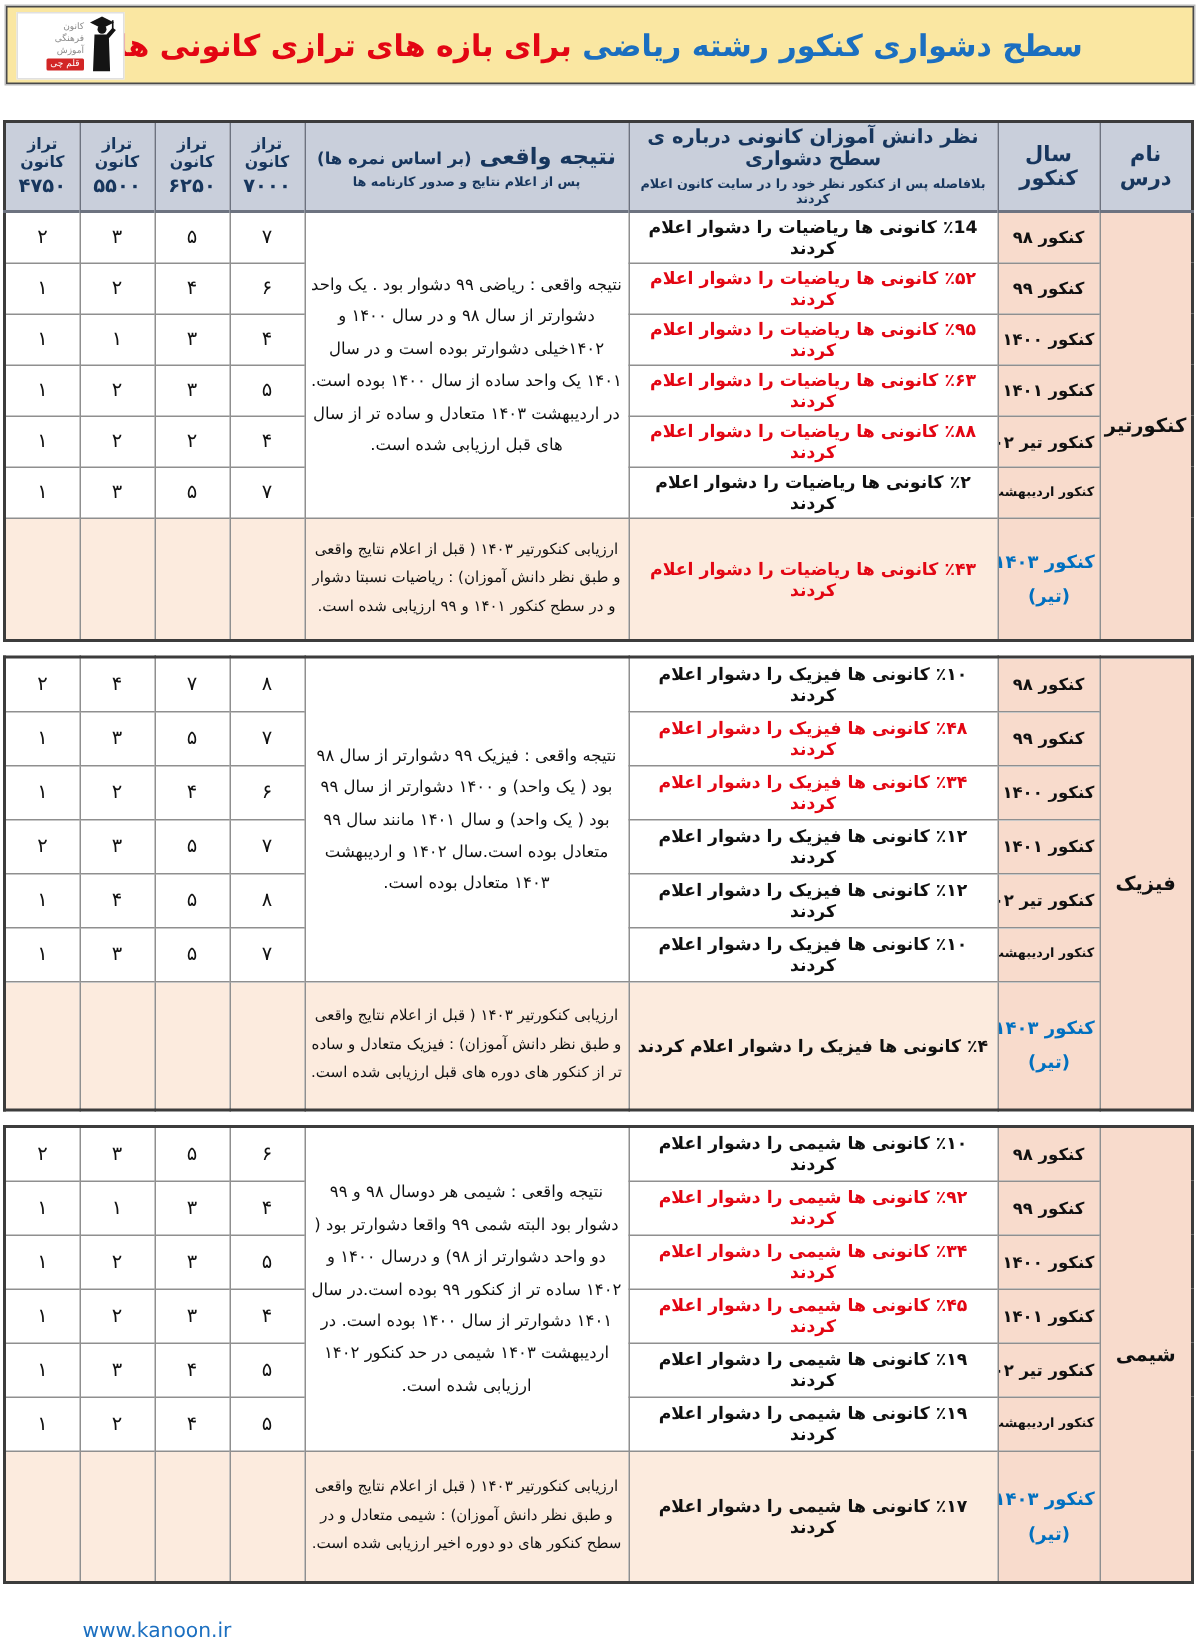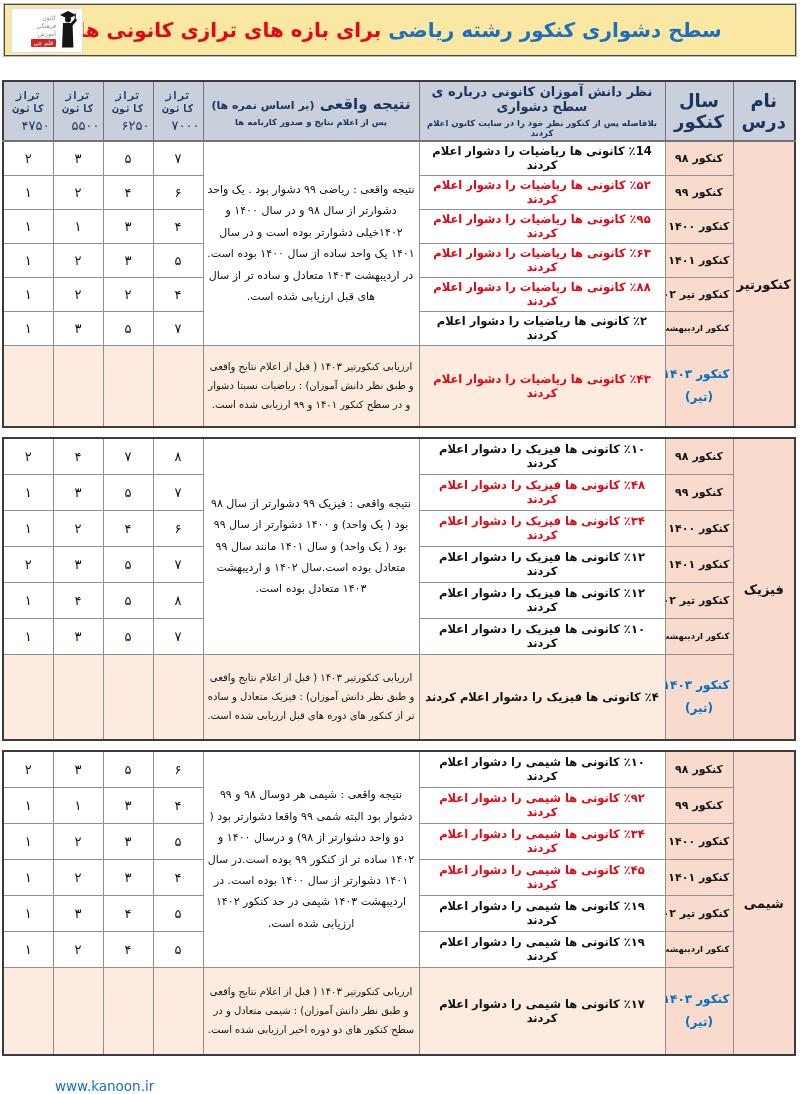--- a/index.html
+++ b/index.html
@@ -48,23 +48,23 @@
     text-align:center;vertical-align:middle;padding:2px 3px;overflow:hidden;
   }
   .t1,.t2{margin-top:9px;}
 
   tr.hdr{height:53px;background:var(--c-hdrbg);}
   tr.hdr td{border-bottom:2px solid var(--c-borderdark);border-color:#6d7380;color:var(--c-hdrtext);}
   .h-main{font-weight:bold;font-size:13px;}
   .h-main.big{font-size:15px;}
   .h-main .paren{font-size:11px;}
   .h-sub{font-weight:bold;font-size:8.5px;margin-top:4px;}
-  .subjhead,.yearhead{font-weight:bold;font-size:18px;margin-left:27px;}
-  .lvl-lab{font-weight:bold;font-size:10.5px;font-family:Liberation Mono, monospace;}
-  .lvl-num{font-weight:normal;font-size:13px;margin-top:3px;text-align:right;}
+  .subjhead,.yearhead{font-weight:bold;font-size:14px;margin-left:27px;}
+  .lvl-lab{font-weight:bold;font-size:10.5px;}
+  .lvl-num{font-weight:bold;font-size:13px;margin-top:3px;}
 
   .t0 tr.data-row{height:34px;}
   .t1 tr.data-row,.t2 tr.data-row{height:36px;}
   .t0 tr.final-row{height:82px;}
   .t1 tr.final-row{height:86px;}
   .t2 tr.final-row{height:88px;}
 
   td.subj{background:var(--c-peach);font-weight:bold;font-size:13px;}
   td.year{background:var(--c-peach);font-weight:bold;font-size:11px;white-space:nowrap;}
   td.year.ysmall{font-size:8.5px;}

